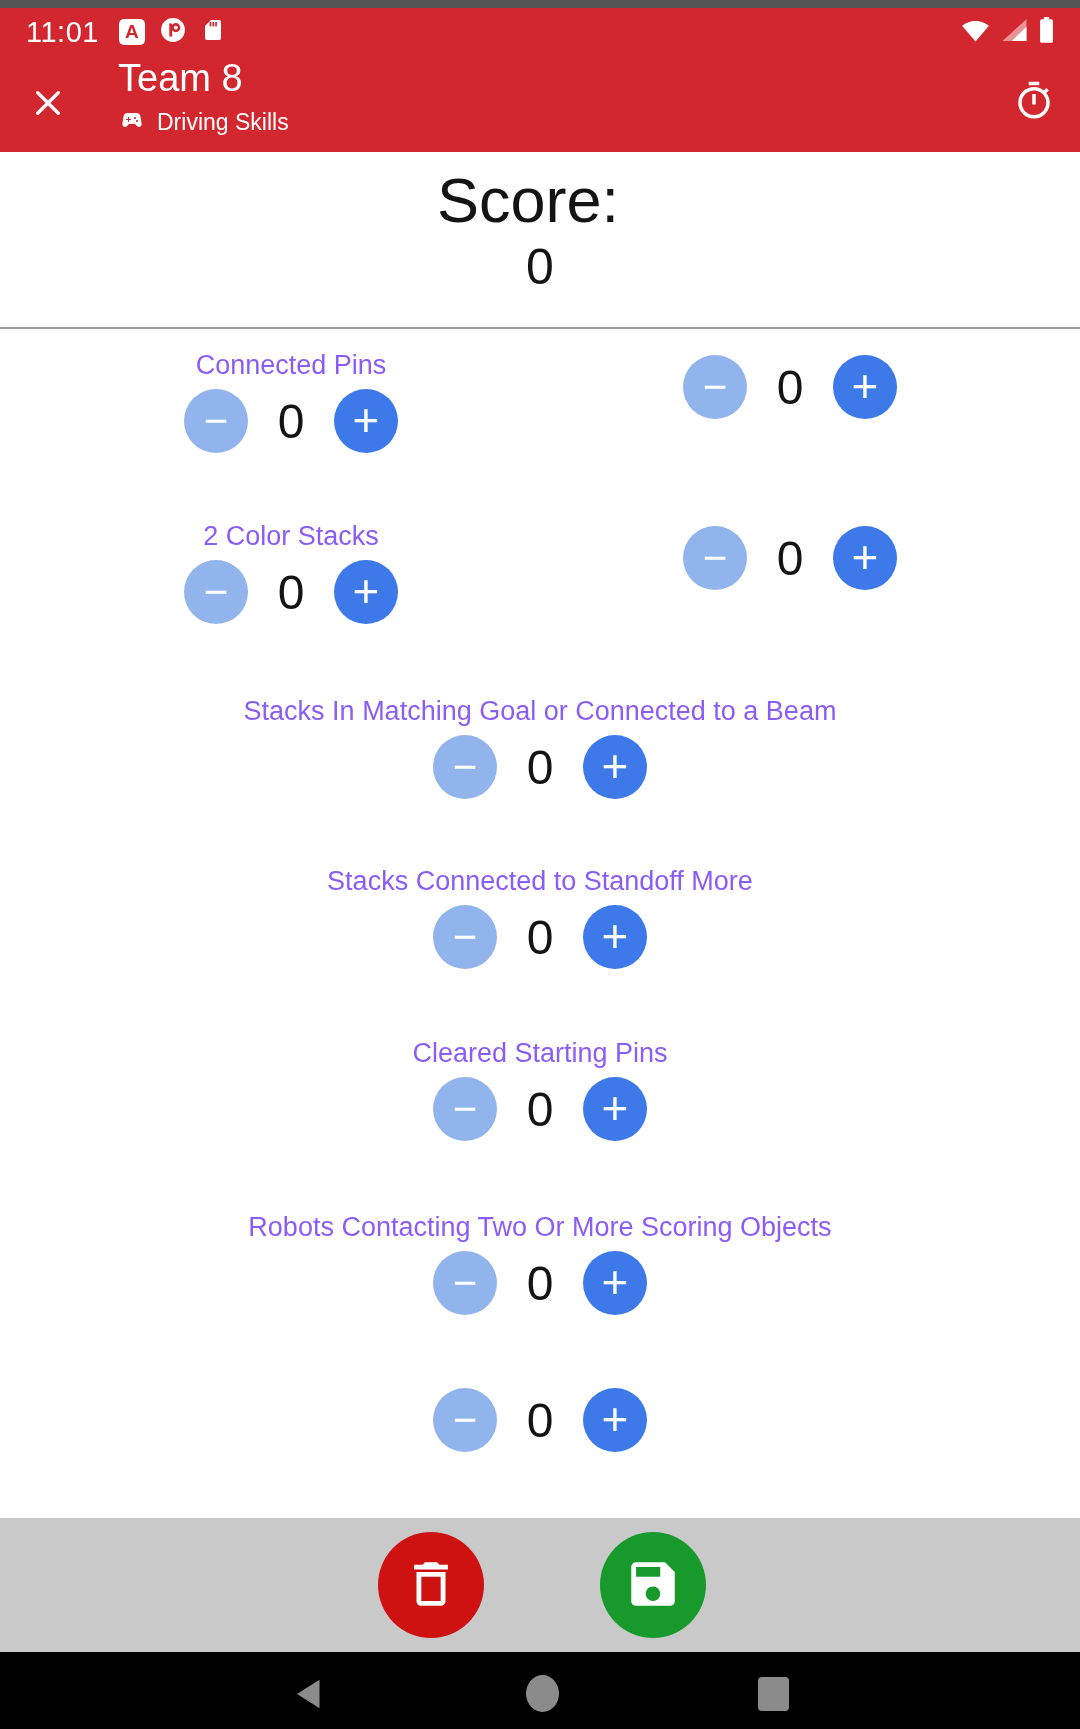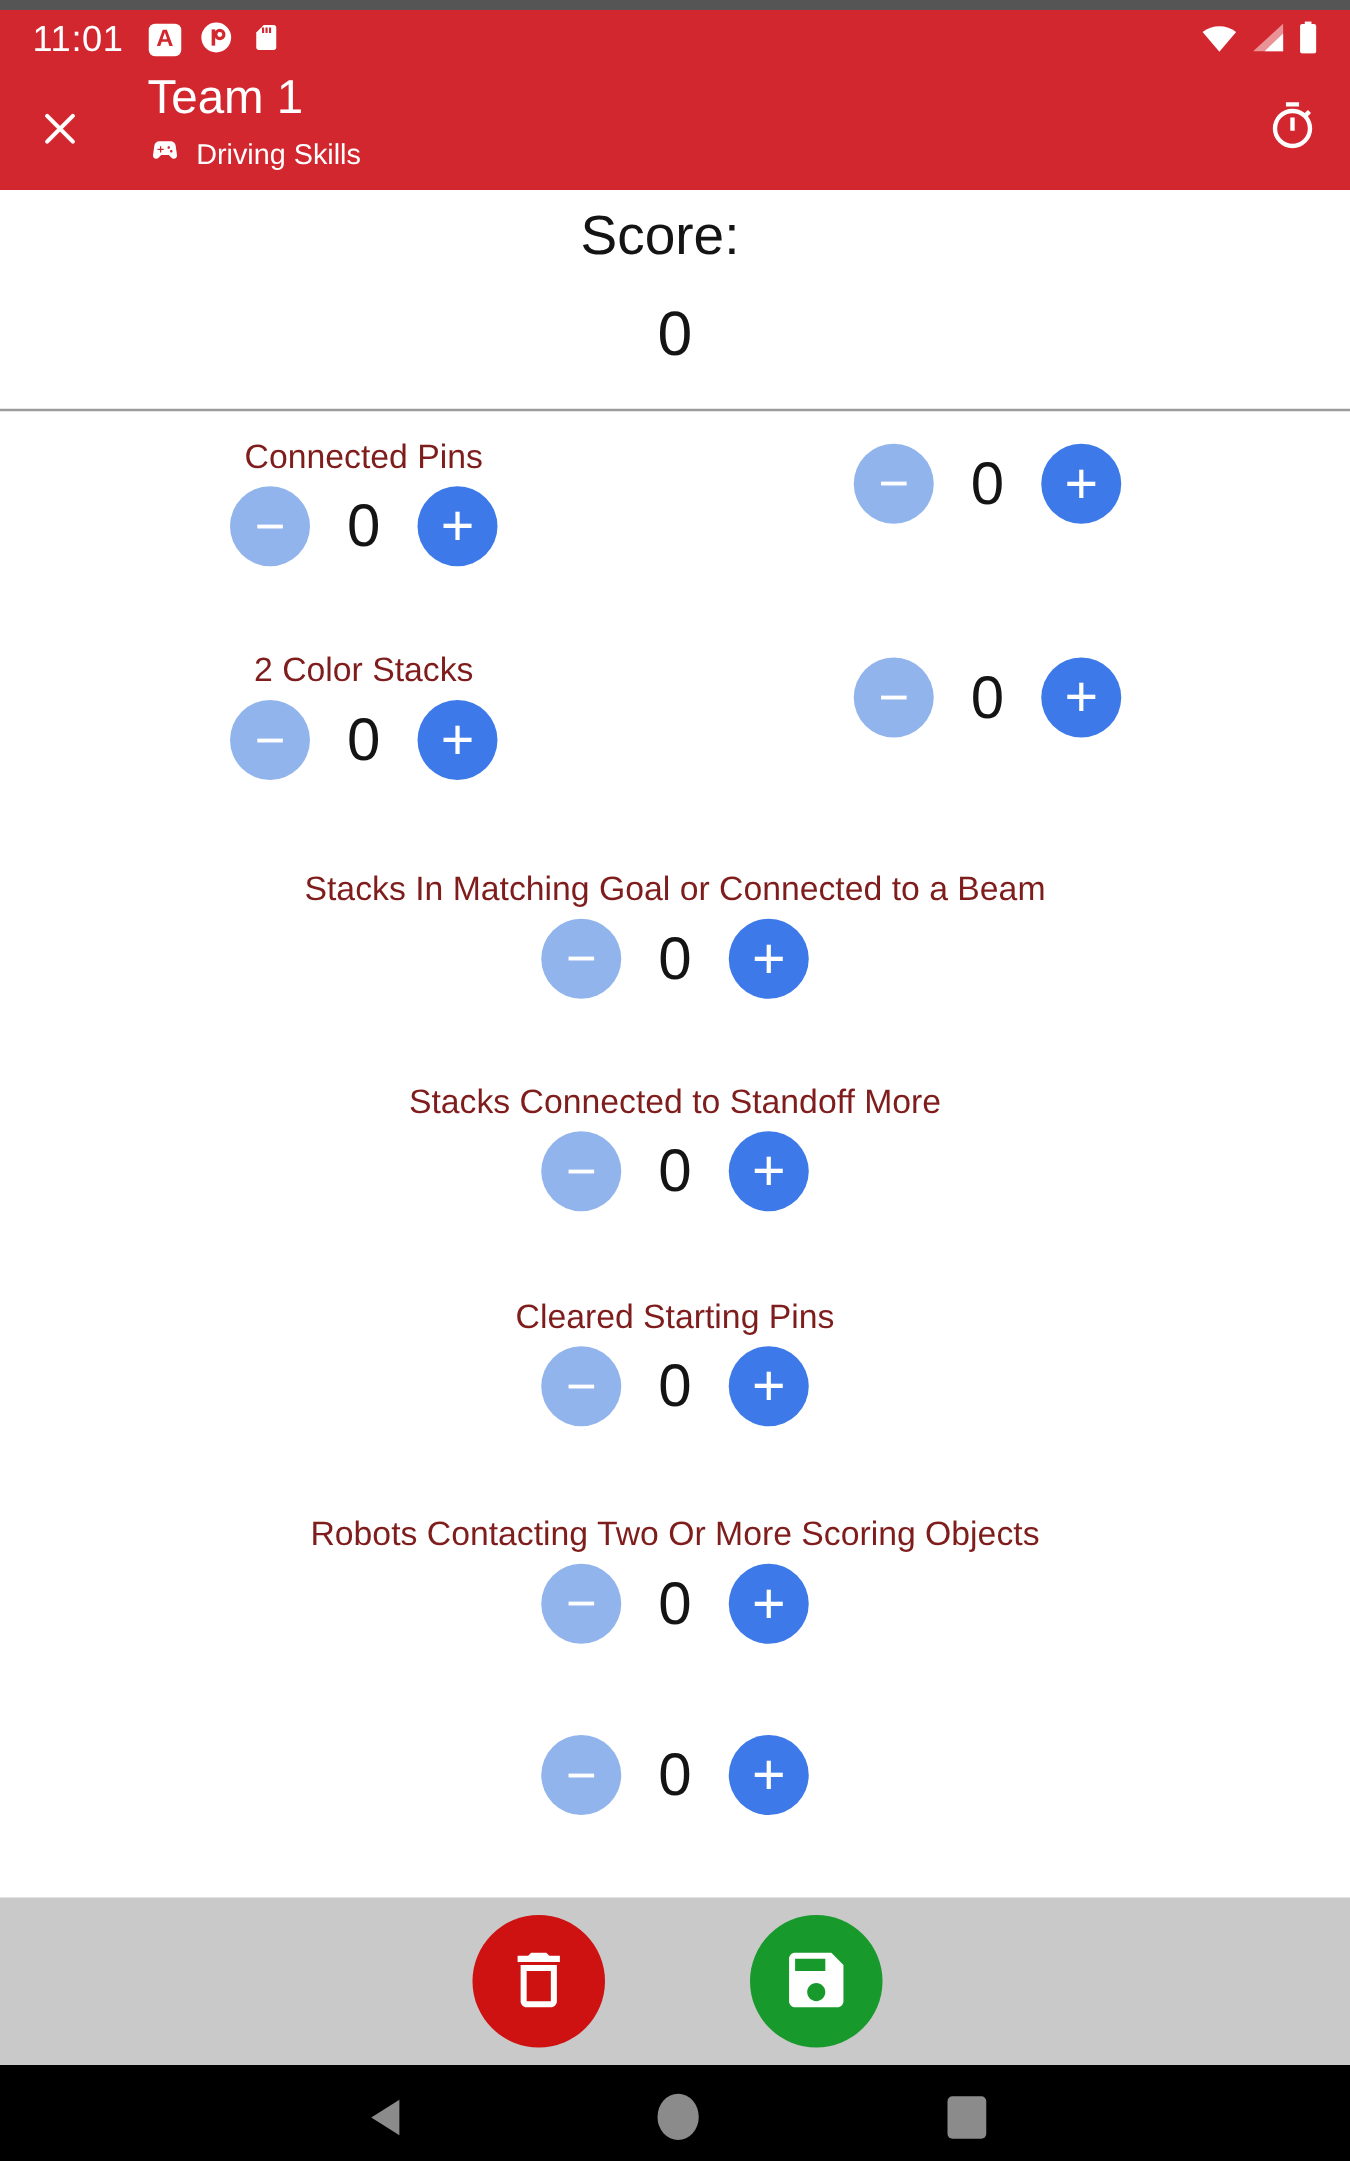--- a/index.html
+++ b/index.html
@@ -18,28 +18,28 @@
   .sys-icons { display:flex; align-items:center; gap:11px; }
   .notif-a { width:26px; height:26px; background:#fff; border-radius:5px; color:#d2272f; font-weight:bold; font-size:19px; display:flex; align-items:center; justify-content:center; }
   .app-bar { position:absolute; top:48px; left:0; right:0; height:96px; }
   .close-btn { position:absolute; left:26px; top:26px; width:44px; height:44px; background:none; border:none; padding:0; display:flex; align-items:center; justify-content:center; cursor:pointer; }
   .titles { position:absolute; left:118px; top:0px; }
   .app-title { color:#fff; font-size:38px; line-height:44px; }
   .subtitle-row { display:flex; align-items:flex-end; gap:11px; margin-top:8px; }
   .app-subtitle { color:#fff; font-size:23px; }
   .timer-btn { position:absolute; right:22px; top:22px; width:48px; height:48px; background:none; border:none; padding:0; display:flex; align-items:center; justify-content:center; cursor:pointer; }
   
-  .score-label { position:absolute; top:156px; left:0; width:1056px; text-align:center; font-size:44px; color:#141414; }
+  .score-label { position:absolute; top:156px; left:0; width:1056px; text-align:center; font-size:63px; color:#141414; }
   .score-value { position:absolute; top:230px; left:0; width:1080px; text-align:center; font-size:50px; color:#141414; }
   .divider { position:absolute; top:319px; left:0; width:1080px; height:2px; background:#9b9b9b; }
   
   .counter { position:absolute; transform:translateX(-50%); text-align:center; }
   .counter.half { width:480px; }
   .counter.full { width:780px; }
-  .counter-label { font-size:27px; line-height:34px; color:#7f1d1d; }
+  .counter-label { font-size:27px; line-height:34px; color:#8b5cf6; }
   .counter-controls { margin-top:7px; display:flex; justify-content:center; align-items:center; }
   .circle-btn { width:64px; height:64px; border-radius:50%; border:none; padding:0; color:#fff; display:flex; align-items:center; justify-content:center; cursor:pointer; }
   .btn-minus { background:#92b4ec; }
   .btn-plus { background:#3d79e8; }
   .btn-minus span { font-size:42px; line-height:1; }
   .btn-plus span { font-size:46px; line-height:1; margin-top:-3px; }
   .counter-value { width:86px; font-size:48px; color:#141414; text-align:center; }
   
   .bottom-bar { position:absolute; top:1510px; left:0; width:1080px; height:134px; background:#c9c9c9; }
   .action-btn { position:absolute; top:14px; width:106px; height:106px; border-radius:50%; border:none; padding:0; display:flex; align-items:center; justify-content:center; cursor:pointer; }
@@ -102,21 +102,21 @@
 
     <div class="app-bar">
       <button class="close-btn">
         <span>
           <svg width="38" height="38" viewBox="0 0 24 24">
               <path d="M5.5 5.5 L18.5 18.5 M18.5 5.5 L5.5 18.5" stroke="#fff" stroke-width="2.1" stroke-linecap="round"></path>
             </svg>
         </span>
       </button>
       <div class="titles">
-        <div class="app-title">Team 1</div>
+        <div class="app-title">Team 8</div>
         <div class="subtitle-row">
           <span>
             <svg width="28" height="24" viewBox="0 0 24 24" fill="#fff">
                 <path d="M21.6 16.1l-1.1-7.7C20.2 6.5 18.5 5 16.5 5h-9C5.5 5 3.8 6.5 3.5 8.4l-1.1 7.7C2.2 17.6 3.4 19 5 19c.7 0 1.3-.3 1.8-.8L9 16h6l2.2 2.2c.5.5 1.1.8 1.8.8 1.6 0 2.8-1.4 2.6-2.9zM11 12H9v2H8v-2H6v-1h2V9h1v2h2v1zm4-1c-.6 0-1-.4-1-1s.4-1 1-1 1 .4 1 1-.4 1-1 1zm2 3c-.6 0-1-.4-1-1s.4-1 1-1 1 .4 1 1-.4 1-1 1z"></path>
               </svg>
           </span>
           <span class="app-subtitle">Driving Skills</span>
         </div>
       </div>
       <button class="timer-btn">

